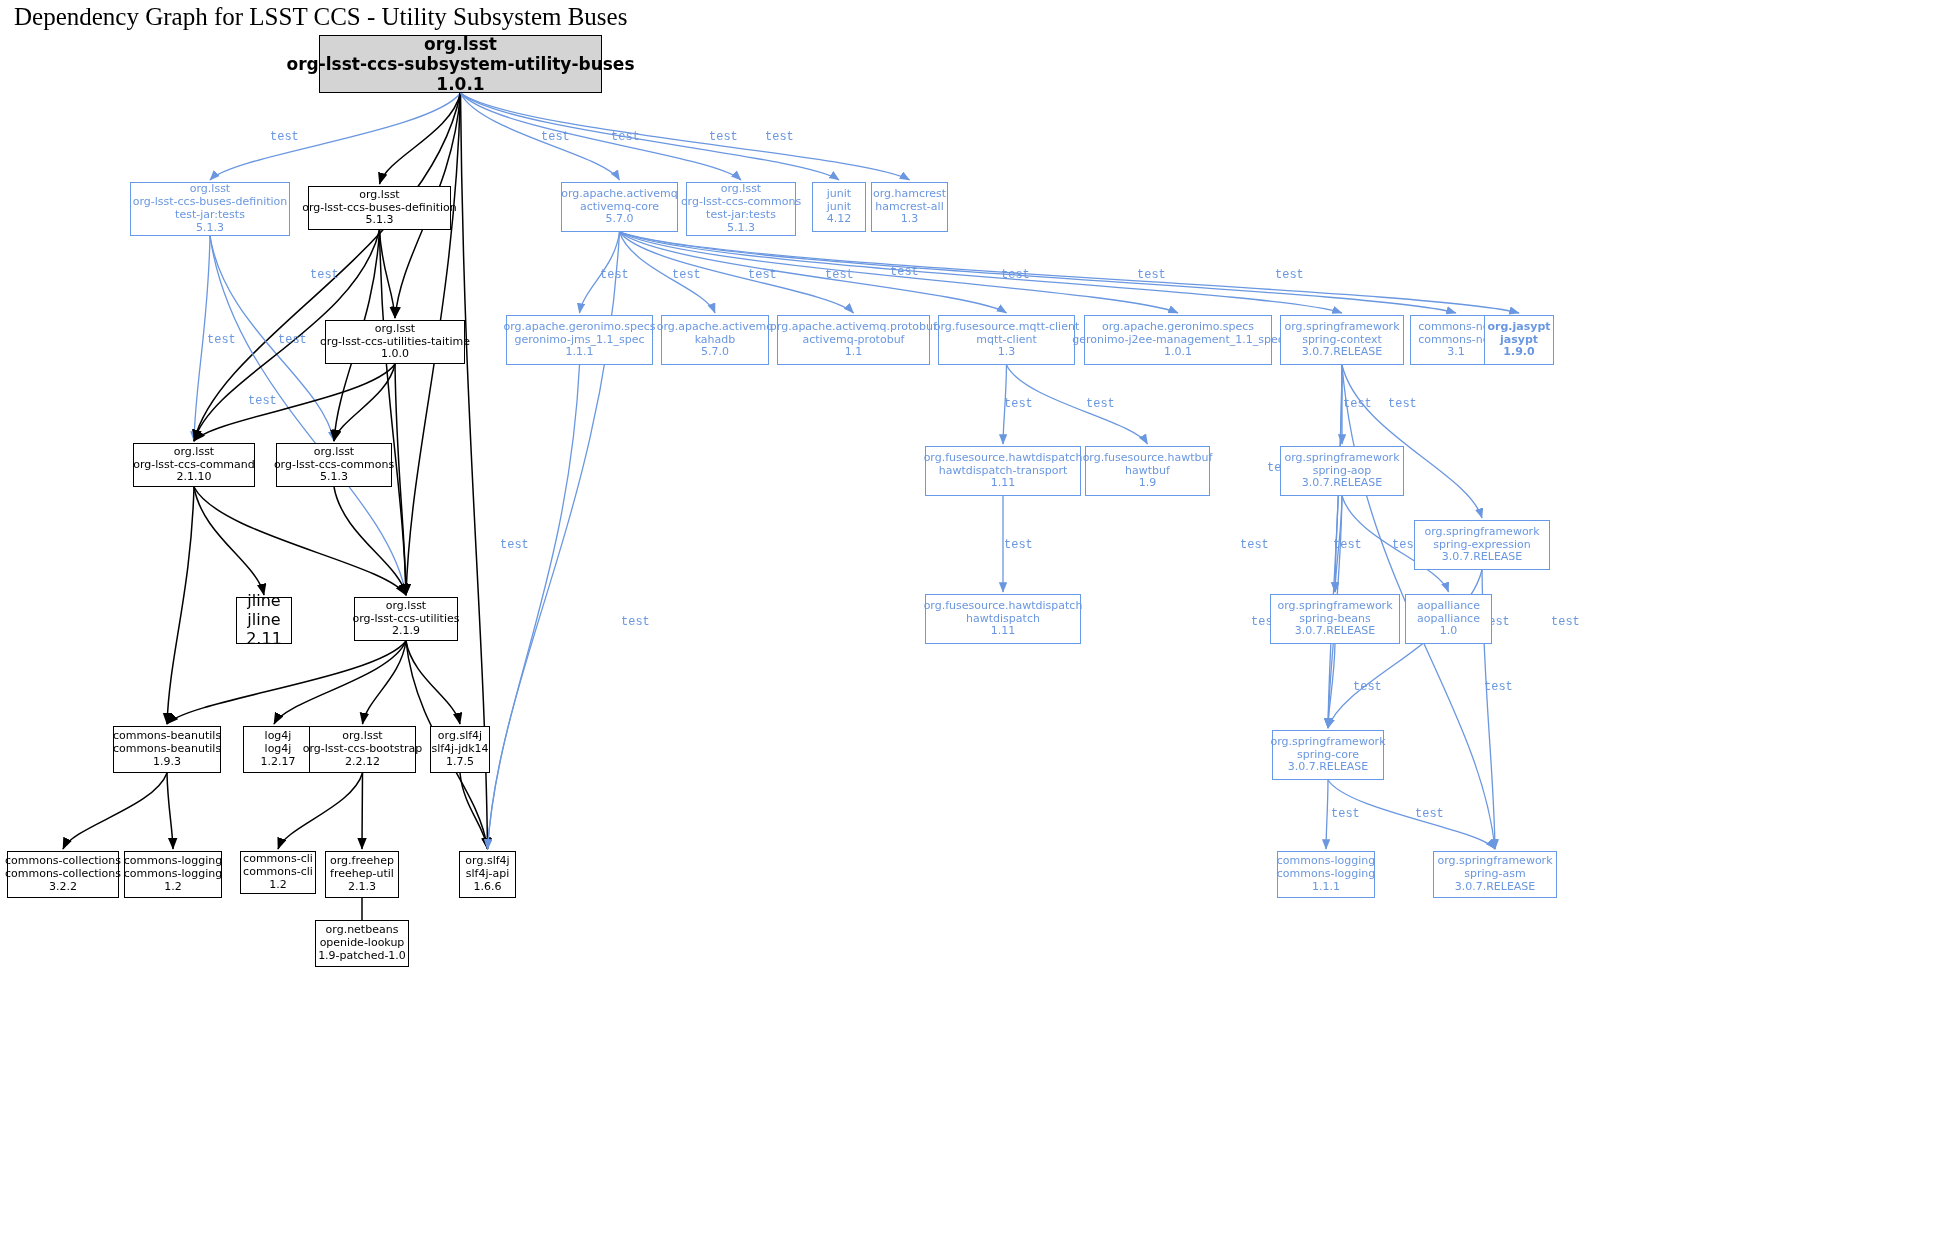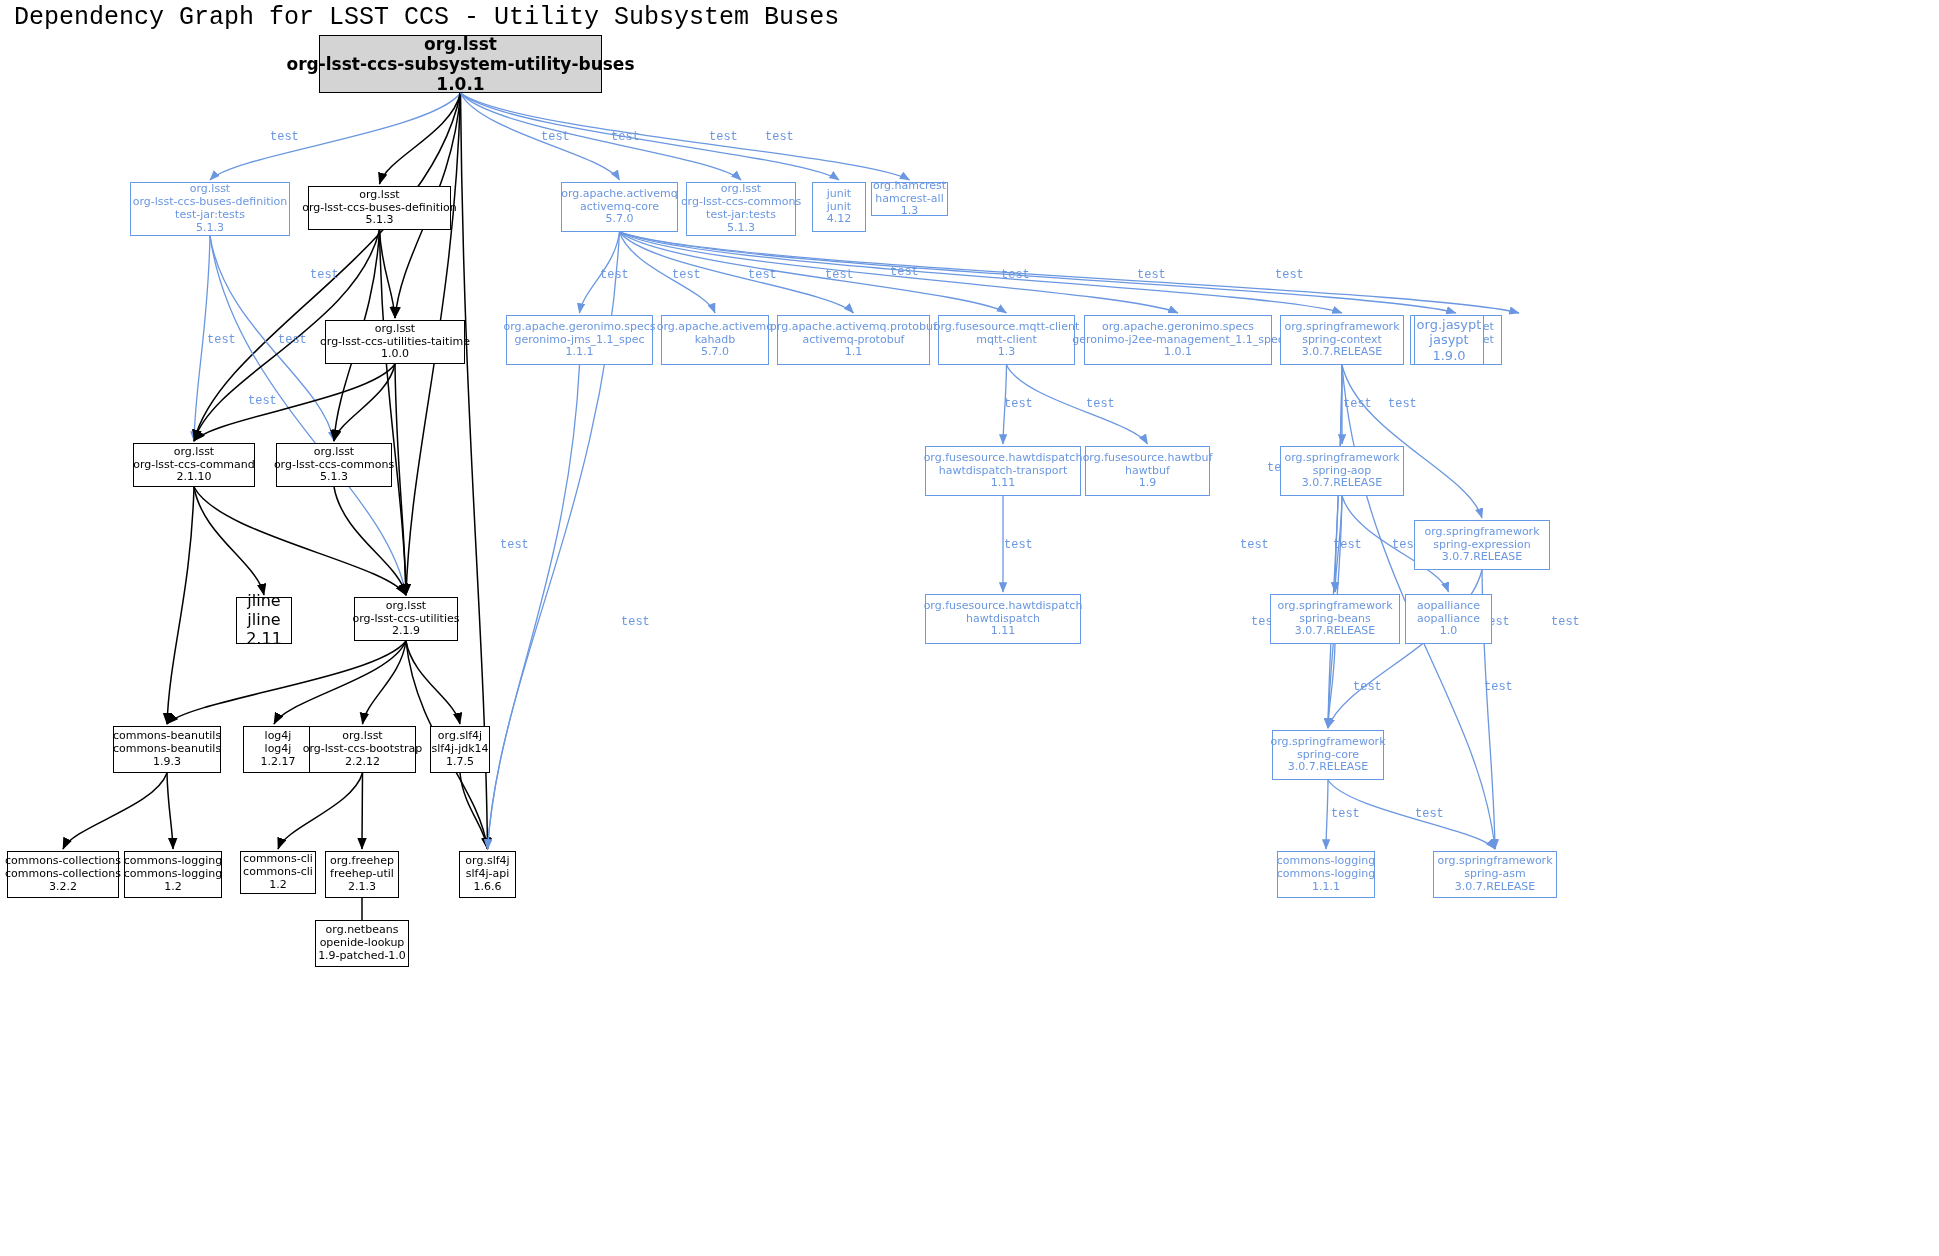--- a/index.html
+++ b/index.html
@@ -8,21 +8,21 @@
   }
   body {
     width: 1939px; height: 1256px;
     position: relative;
     font-family: "DejaVu Sans", sans-serif;
     overflow: hidden;
   }
   #title {
     position: absolute;
     left: 14px; top: 3px;
-    font-family: Liberation Mono, monospace;
+    font-family: Liberation Serif, serif;
     font-size: 25px;
     color: #000000;
     white-space: nowrap;
   }
   #graph-svg {
     position: absolute;
     left: 0; top: 0;
     width: 1939px; height: 1256px;
   }
   .node {
@@ -167,21 +167,21 @@
       <span class="ln">org.lsst</span>
       <span class="ln">org-lsst-ccs-commons</span>
       <span class="ln">test-jar:tests</span>
       <span class="ln">5.1.3</span>
     </div>
     <div class="node blue" style="left: 812px; top: 182px; width: 54px; height: 50px; font-size: 11px;">
       <span class="ln">junit</span>
       <span class="ln">junit</span>
       <span class="ln">4.12</span>
     </div>
-    <div class="node blue" style="left: 871px; top: 182px; width: 77px; height: 34px; font-size: 11px;">
+    <div class="node blue" style="left: 871px; top: 182px; width: 77px; height: 50px; font-size: 11px;">
       <span class="ln">org.hamcrest</span>
       <span class="ln">hamcrest-all</span>
       <span class="ln">1.3</span>
     </div>
     <div class="node black" style="left: 325px; top: 320px; width: 140px; height: 44px; font-size: 11px;">
       <span class="ln">org.lsst</span>
       <span class="ln">org-lsst-ccs-utilities-taitime</span>
       <span class="ln">1.0.0</span>
     </div>
     <div class="node blue" style="left: 506px; top: 315px; width: 147px; height: 50px; font-size: 11px;">
@@ -212,21 +212,21 @@
     <div class="node blue" style="left: 1280px; top: 315px; width: 124px; height: 50px; font-size: 11px;">
       <span class="ln">org.springframework</span>
       <span class="ln">spring-context</span>
       <span class="ln">3.0.7.RELEASE</span>
     </div>
     <div class="node blue" style="left: 1410px; top: 315px; width: 92px; height: 50px; font-size: 11px;">
       <span class="ln">commons-net</span>
       <span class="ln">commons-net</span>
       <span class="ln">3.1</span>
     </div>
-    <div class="node blue" style="left: 1414px; top: 315px; width: 70px; height: 50px; font-size: 13px;">
+    <div class="node blue" style="left: 1484px; top: 315px; width: 70px; height: 50px; font-size: 11px; font-weight: bold;">
       <span class="ln">org.jasypt</span>
       <span class="ln">jasypt</span>
       <span class="ln">1.9.0</span>
     </div>
     <div class="node black" style="left: 133px; top: 443px; width: 122px; height: 44px; font-size: 11px;">
       <span class="ln">org.lsst</span>
       <span class="ln">org-lsst-ccs-command</span>
       <span class="ln">2.1.10</span>
     </div>
     <div class="node black" style="left: 276px; top: 443px; width: 116px; height: 44px; font-size: 11px;">

